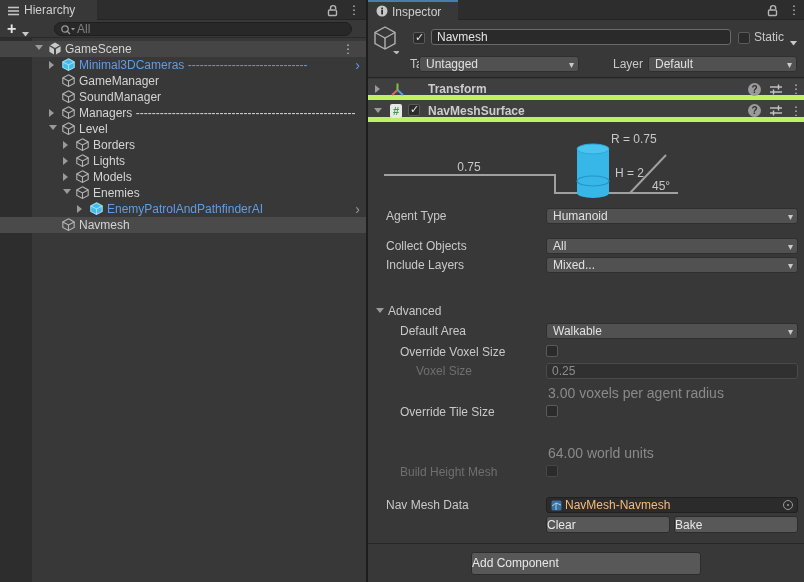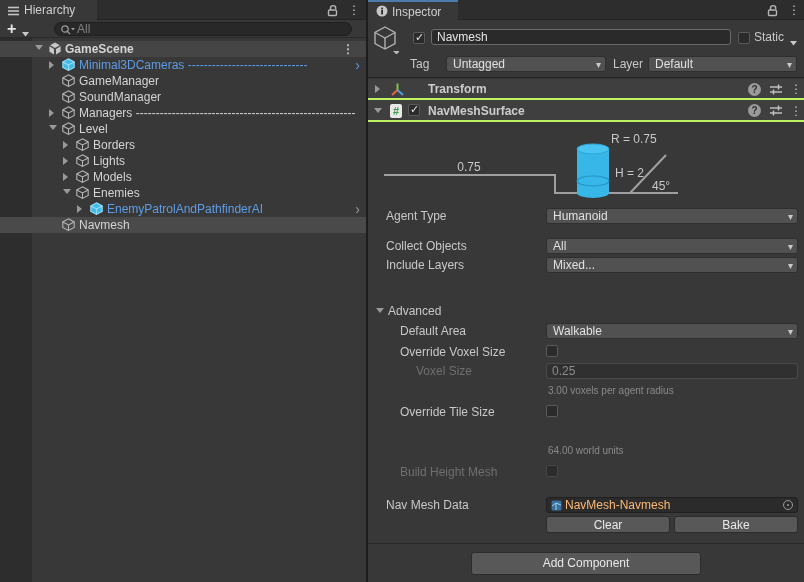--- a/index.html
+++ b/index.html
@@ -5,65 +5,65 @@
   * { margin:0; padding:0; box-sizing:border-box; }
   html,body { width:804px; height:582px; background:#383838; overflow:hidden;
               font-family:"Liberation Sans", sans-serif; font-size:12px; color:#d4d4d4; }
   .screen { position:relative; width:804px; height:582px; background:#383838; }
 
   
   .dd { position:absolute; background:#515151; border:1px solid #2f2f2f; border-radius:3px;
         height:16px; line-height:14px; padding:0 16px 0 6px; color:#e0e0e0; overflow:hidden; white-space:nowrap; }
   .dd::after { content:"▾"; position:absolute; right:4px; top:0; font-size:10px; color:#c9c9c9; line-height:15px; }
   .btn { position:absolute; background:#585858; border:1px solid #2c2c2c; border-radius:3px;
-         color:#e8e8e8; text-align:center; }
+         color:#e8e8e8; text-align:left; }
   .txt-input { position:absolute; background:#2a2a2a; border:1px solid #6a6a6a; border-radius:3px;
          color:#e4e4e4; padding:0 5px; line-height:14px; }
   .txt-input.disabled { background:#303030; border-color:#4a4a4a; color:#8c8c8c; }
   .cb { position:absolute; width:12px; height:12px; background:#2b2b2b; border:1px solid #5a5a5a; border-radius:2px; }
   .cb.checked::after { content:"✓"; position:absolute; left:1px; top:-2px; font-size:11px; color:#e6e6e6; }
   .cb.dim { border-color:#474747; }
   .kebab { color:#c4c4c4; font-size:12px; letter-spacing:0; }
   .tri { width:0; height:0; display:inline-block; }
   .tri.col { border-left:5px solid #9a9a9a; border-top:4px solid transparent; border-bottom:4px solid transparent; }
   .tri.exp { border-top:5px solid #9a9a9a; border-left:4px solid transparent; border-right:4px solid transparent; }
-  .helper { position:absolute; font-size:10px; color:#8a8a8a;text-align:right; }
+  .helper { position:absolute; font-size:14px; color:#8a8a8a;text-align:right; }
 
   
   .h-panel { position:absolute; left:0; top:0; width:366px; height:582px; background:#383838; }
   .h-tabbar { position:absolute; left:0; top:0; width:366px; height:20px; background:#2d2d2d; border-bottom:1px solid #242424; }
   .h-tab { position:absolute; left:0; top:0; width:97px; height:20px; background:#383838; }
   .tab-label { position:absolute; left:24px; top:3px; color:#cfcfcf; }
   .tab-icon { position:absolute; left:8px; top:5px; }
   .lock-icon { position:absolute; top:4px; }
   .tab-kebab { position:absolute; top:3px; }
   .h-toolbar { position:absolute; left:0; top:20px; width:366px; height:18px; background:#383838; border-bottom:1px solid #2a2a2a; }
   .plus-btn { position:absolute; left:7px; top:0px; color:#e6e6e6; font-size:16px; font-weight:bold; line-height:17px; }
   .plus-caret { position:absolute; left:22px; top:6px; }
   .search-field { position:absolute; left:54px; top:2px; width:298px; height:14px; background:#282828;
                   border:1px solid #1f1f1f; border-radius:7px; }
   .search-ph { position:absolute; left:22px; top:0px; color:#808080; line-height:13px; }
   .h-tree { position:absolute; left:0; top:38px; width:366px; height:544px; background:#383838; }
   .h-gutter { position:absolute; left:0; top:0; width:32px; height:544px; background:#2d2d2d; }
   .hrow { position:absolute; left:0; width:366px; height:16px; line-height:16px; white-space:nowrap; overflow:hidden; }
-  .hrow.scene-header { background:#454545; font-weight:bold;padding-left:36px; }
+  .hrow.scene-header { background:#454545; font-weight:normal;padding-left:36px; }
   .hrow.selected { background:#4a4a4a; }
   .hrow .rlabel { position:absolute; top:0; }
   .hrow .ricon { position:absolute; top:1px; }
   .hrow .rtri { position:absolute; top:4px; }
   .hrow .trail { position:absolute; top:0; }
   .prefab-text { color:#5e9de6; }
 
   
   .divider { position:absolute; left:366px; top:0; width:2px; height:582px; background:#1d1d1d; }
   .i-panel { position:absolute; left:368px; top:0; width:436px; height:582px; background:#383838; }
   .i-tabbar { position:absolute; left:0; top:0; width:436px; height:20px; background:#2d2d2d; border-bottom:1px solid #242424; }
   .i-tab { position:absolute; left:0; top:0; width:90px; height:20px; background:#383838; border-top:2px solid #4a7dae; }
   .go-header { position:absolute; left:0; top:20px; width:436px; height:58px; background:#383838; border-bottom:1px solid #242424; }
-  .comp-header { position:absolute; left:0; width:436px; background:#3f3f3f; border-bottom:2px solid #bef264; }
+  .comp-header { position:absolute; left:0; width:436px; background:#3f3f3f; border-bottom:5px solid #bef264; }
   .comp-title { position:absolute; left:60px; top:3px; font-weight:bold; color:#cccccc; }
   .help-icon { position:absolute; width:13px; height:13px; border-radius:50%; background:#9a9a9a; color:#2f2f2f;
                font-size:10px; font-weight:bold; text-align:center; line-height:13px; top:4px; }
   .preset-icon { position:absolute; top:4px; }
   .flabel { position:absolute; color:#c8c8c8; line-height:16px; }
   .flabel.dim { color:#6f6f6f; }
   .irow { position:absolute; left:0; width:436px; height:16px; }
   .objfield { position:absolute; background:#2b2b2b; border:1px solid #202020; border-radius:3px;
               height:16px; line-height:14px; color:#fdba74; padding:0 18px 0 18px; white-space:nowrap; overflow:hidden; }
   .objfield .mesh-ic { position:absolute; left:4px; top:2px; }
@@ -307,21 +307,21 @@
       <div class="txt-input" style="left:63px;top:9px;width:300px;height:16px">
         <span>Navmesh</span>
       </div>
       <span class="cb" style="left:370px;top:12px"></span>
       <span class="flabel" style="left:386px;top:9px">Static</span>
       <span style="position:absolute;left:422px;top:15px">
         <svg width="8" height="5">
             <polygon points="0,0 7,0 3.5,4.5" fill="#c9c9c9"></polygon>
           </svg></span>
       <span class="flabel" style="left:42px;top:36px">Tag</span>
-      <div class="dd" style="left:78px;top:36px;width:160px">
+      <div class="dd" style="left:51px;top:36px;width:160px">
         <span>Untagged</span>
       </div>
       <span class="flabel" style="left:245px;top:36px">Layer</span>
       <div class="dd" style="left:280px;top:36px;width:149px">
         <span>Default</span>
       </div>
     </div>
 
     <div class="comp-header" style="top:79px;height:21px">
       <span class="rtri tri col" style="position:absolute;left:7px;top:6px"></span>

